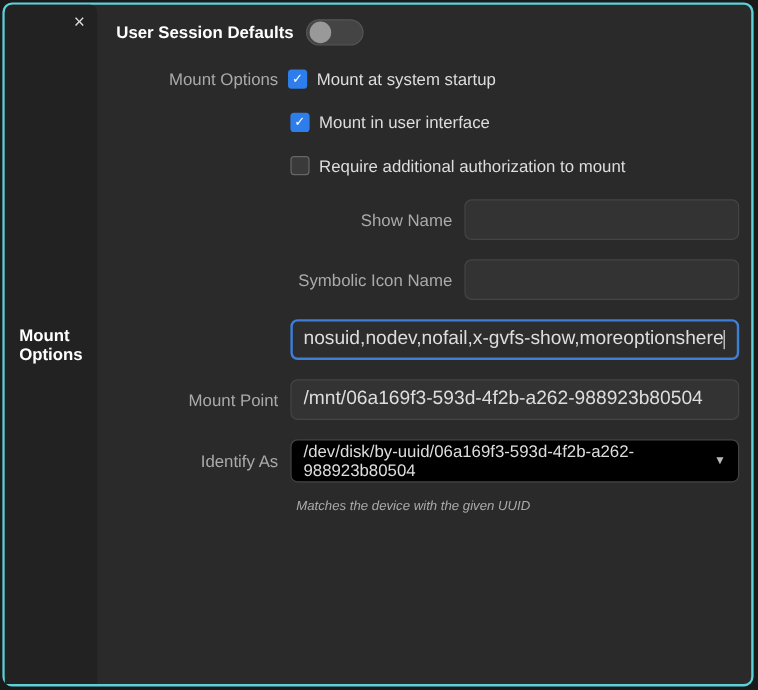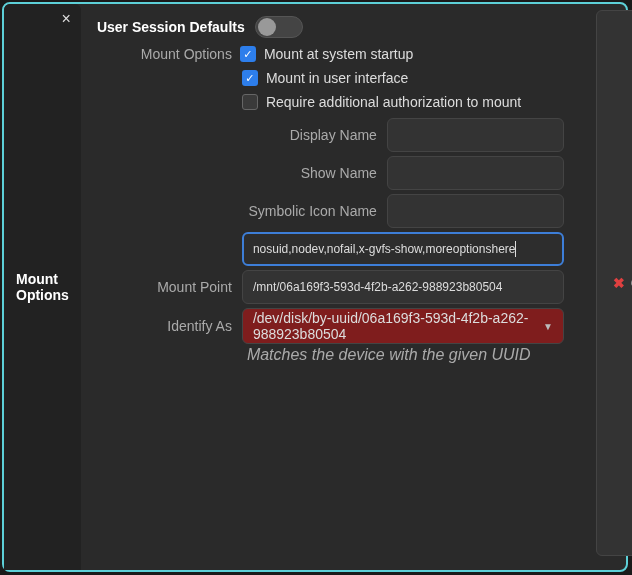--- a/index.html
+++ b/index.html
@@ -44,21 +44,21 @@
     color: #ddd;
     font-size: 16px;
     cursor: pointer;
     user-select: none;
   }
   .content {
     flex: 1;
     padding: 12px 16px 10px 16px;
     display: flex;
     flex-direction: column;
-    gap: 4px;
+    gap: 16px;
   }
   .row-toggle {
     display: flex;
     align-items: center;
     gap: 10px;
     margin-bottom: 4px;
   }
   .toggle-label {
     color: #fff;
     font-weight: bold;
@@ -122,50 +122,50 @@
   .checkmark { color: #fff; font-size: 11px; line-height: 1; }
   .checkbox-label { color: #ddd; text-align: right; }
   .text-input {
     flex: 1;
     background: #333;
     border: 1px solid #444;
     border-radius: 6px;
     height: 34px;
     padding: 0 10px;
     color: #ddd;
-    font-size: 12px;
+    font-size: 16px;
     outline: none;
   }
   .text-input.focused {
     border: 2px solid #3d7ed8;
     background: #2d2d2d;
     height: 34px;
     padding: 0 9px;
   }
   .select {
     flex: 1;
-    background: #7f1d1d;
+    background: #000000;
     border: 1px solid #444;
     border-radius: 6px;
     height: 36px;
     padding: 0 10px;
     display: flex;
     align-items: center;
     justify-content: space-between;
     cursor: pointer;
     color: #ddd;
   }
   .chevron {
     color: #bbb;
     font-size: 10px;
   }
   .helper {
     color: #aaa;
     font-style: italic;
-    font-size: 16px;
+    font-size: 11px;
     padding-left: 150px;
     margin-top: -2px;
     margin-bottom: 4px;
   }
   .button-row {
     display: flex;
     justify-content: flex-end;
     gap: 10px;
     padding: 6px 16px 14px 16px;
   }
@@ -225,24 +225,20 @@
         <span class="checkmark">✓</span>
       </div>
       <span class="checkbox-label">Mount in user interface</span>
     </div>
 
     <div class="checkbox-row">
       <div class="checkbox unchecked"></div>
       <span class="checkbox-label">Require additional authorization to mount</span>
     </div>
 
-    <div class="form-row">
-      <span class="form-label" style="width:280px;">Display Name</span>
-      <input class="text-input" value="" style="">
-    </div>
 
     <div class="form-row">
       <span class="form-label" style="width:280px;">Show Name</span>
       <input class="text-input" value="" style="">
     </div>
 
     <div class="form-row">
       <span class="form-label" style="width:280px;">Symbolic Icon Name</span>
       <input class="text-input" value="" style="">
     </div>

